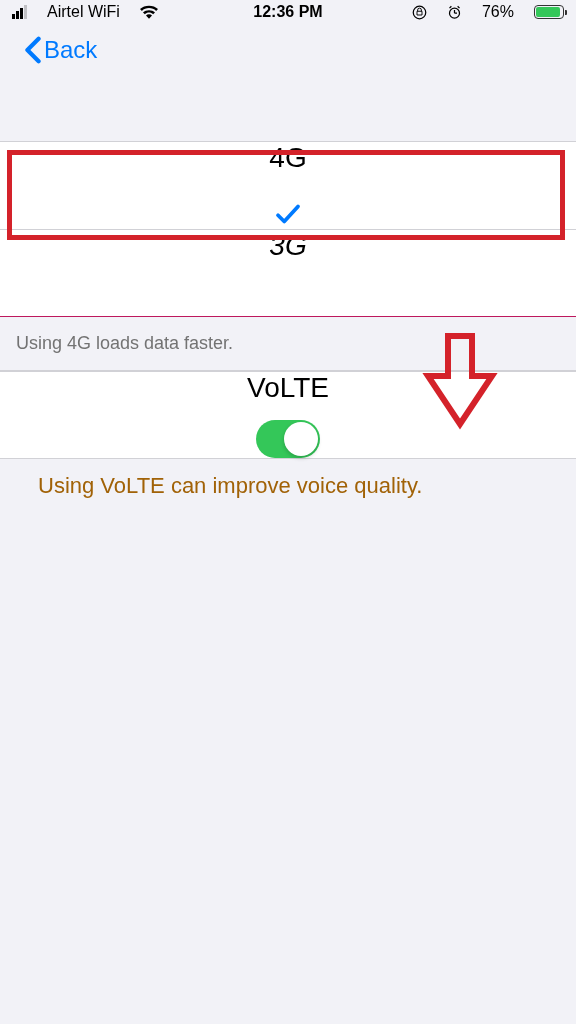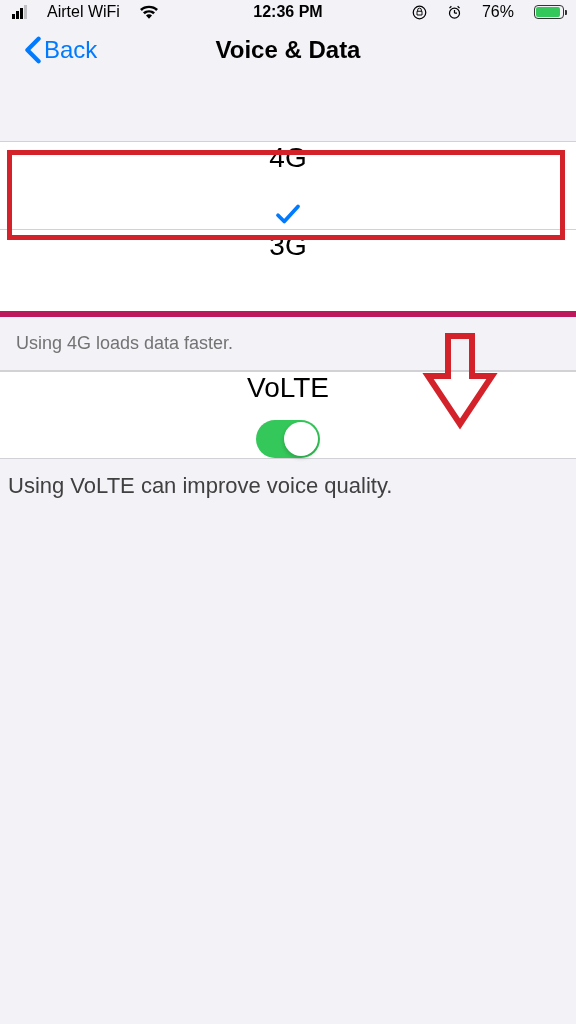--- a/index.html
+++ b/index.html
@@ -97,23 +97,23 @@
     }
     .cell:last-of-type { border-bottom: 1px solid #d1d1d6; }
     .checkmark { color: #007aff; width: 30px; height: 30px; }
     .footer-text {
       padding: 16px 16px;
       font-size: 18px;
       color: #737373;
       border-bottom: 1px solid #d1d1d6;
     }
     .footer-text-plain {
-      padding: 14px 8px;
+      padding: 14px 38px;
       font-size: 22px;
-      color: #404040;
+      color: #a16207;
     }
     .toggle {
       width: 64px;
       height: 38px;
       background: #34c759;
       border-radius: 20px;
       position: relative;
       cursor: pointer;
     }
     .toggle-knob {
@@ -172,32 +172,31 @@
   </div>
 </div>
 
 <div class="nav-bar">
   <div class="back-btn">
     <svg class="back-chevron" viewBox="0 0 12 20">
       <polyline points="10,2 2,10 10,18" fill="none" stroke="#007aff" stroke-width="3" stroke-linecap="round" stroke-linejoin="round"></polyline>
     </svg>
     <span>Back</span>
   </div>
-  <div class="nav-title">Voice &amp; Data</div>
 </div>
 
 <div class="section-spacer"></div>
 
 <div class="cell">
   <span>4G</span>
   <svg class="checkmark" viewBox="0 0 24 24">
     <polyline points="4,13 9,18 20,6" fill="none" stroke="#007aff" stroke-width="3" stroke-linecap="round" stroke-linejoin="round"></polyline>
   </svg>
 </div>
-<div class="cell" style="border-bottom:6px solid #be185d;">
+<div class="cell" style="border-bottom:1px solid #be185d;font-style:italic;">
   <span>3G</span>
 </div>
 
 <div class="footer-text">Using 4G loads data faster.</div>
 
 <div class="cell" style="border-bottom:1px solid #d1d1d6;">
   <span>VoLTE</span>
   <div class="toggle">
     <div class="toggle-knob"></div>
   </div>

